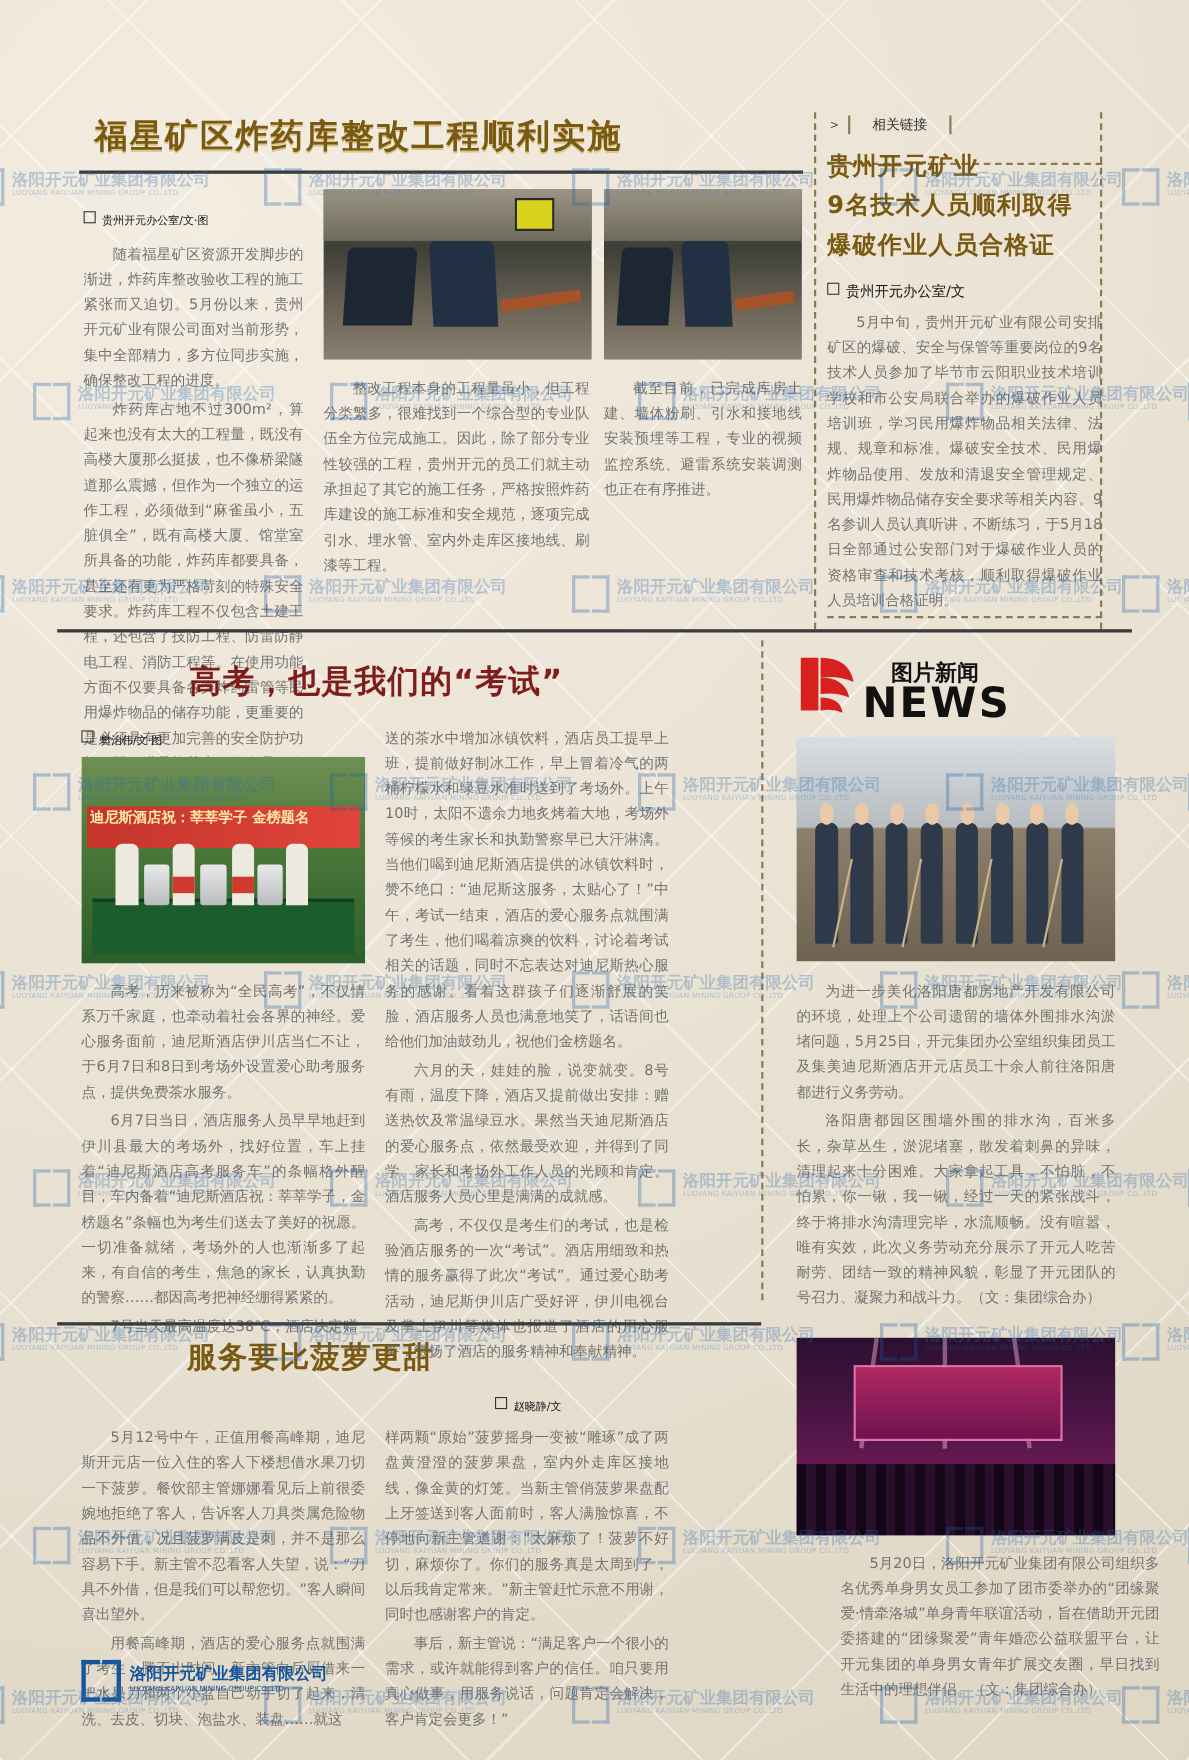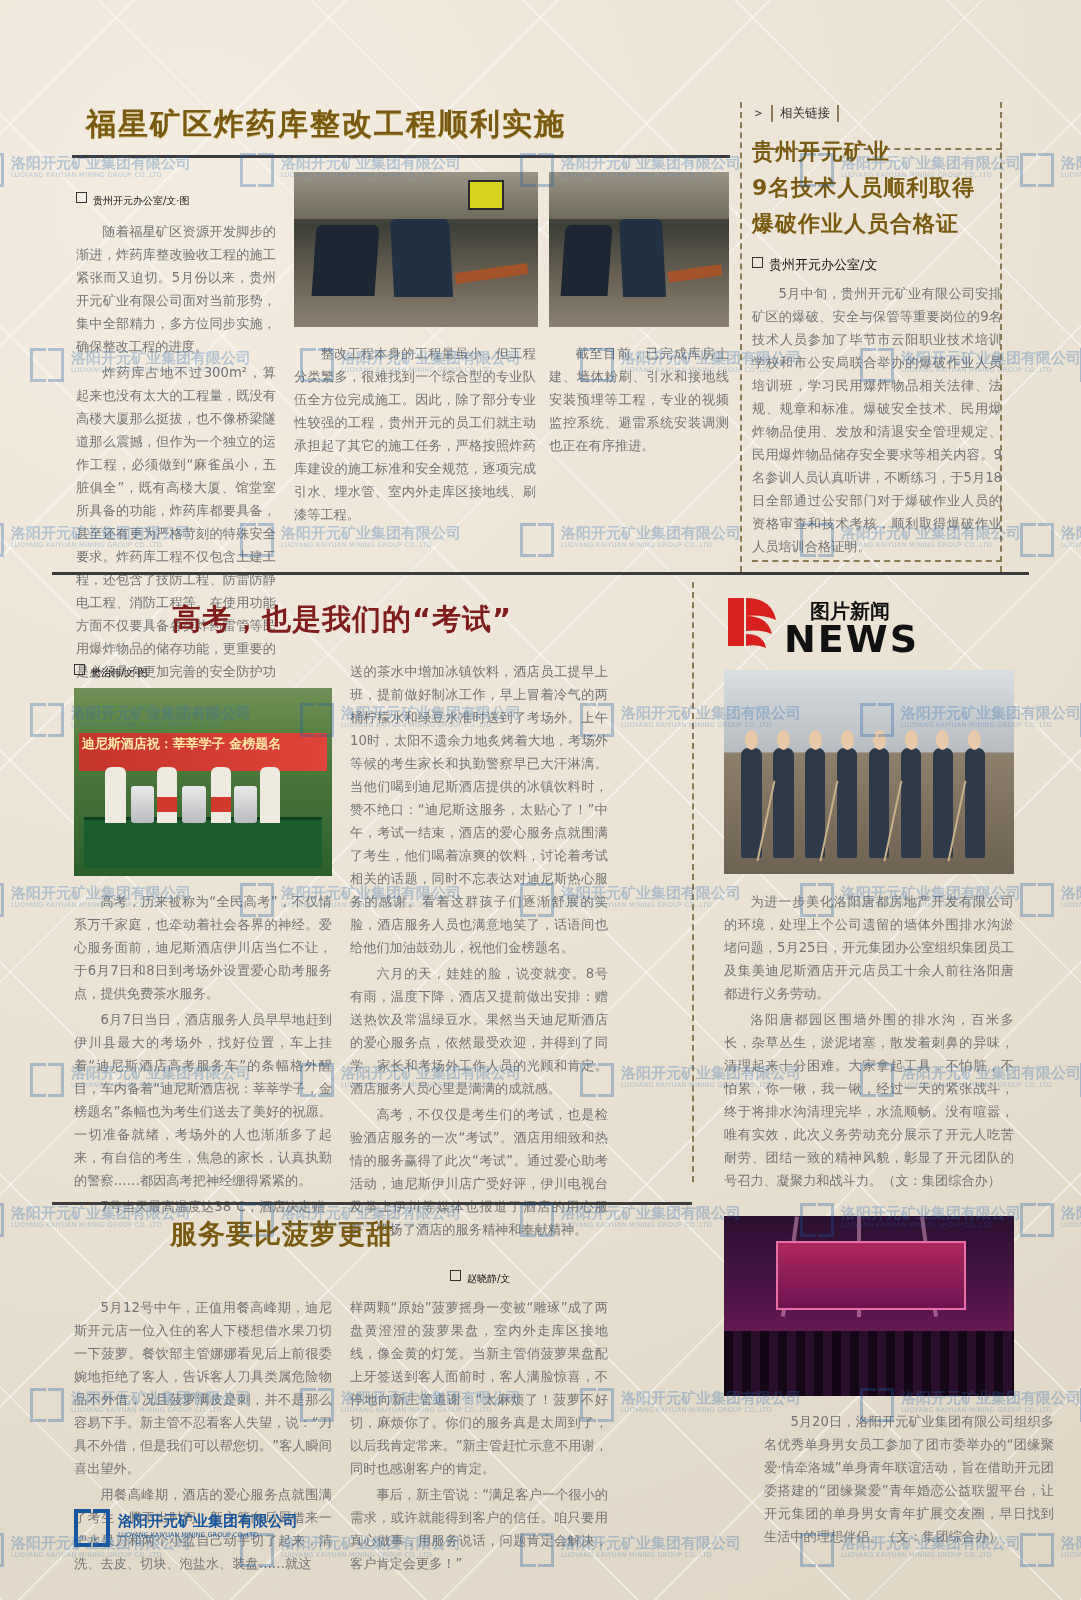--- a/index.html
+++ b/index.html
@@ -48,21 +48,21 @@
   .s1-photo2{position:absolute;left:497px;top:120px;width:180px;height:155px;overflow:hidden;}
   .s1-colC{position:absolute;left:497px;top:290px;width:180px;}
 
   .vdash{position:absolute;border-left:2px dashed #8a7b55;}
   .hdash{position:absolute;border-top:2px dashed #8a7b55;}
 
   
   .rail{position:absolute;left:700px;top:52px;width:250px;}
   .rail-tag{display:flex;align-items:center;gap:6px;font-size:12px;color:#4a4a4a;}
   .rail-tag .arrow{color:#222;font-size:13px;}
-  .rail-tag .lbl{border-left:2px solid #8a7b55;border-right:2px solid #8a7b55;padding:0 7px;font-size:12.5px;color:#333;text-align:right;}
+  .rail-tag .lbl{border-left:2px solid #8a7b55;border-right:2px solid #8a7b55;padding:0 20px;font-size:12.5px;color:#333;text-align:right;}
   .rail-title{margin-top:12px;font-size:22px;font-weight:700;color:#7a5a12;line-height:36px;letter-spacing:1px;}
   .rail-byline{margin-top:14px;font-size:13px;}
   .rail-body{margin-top:8px;}
 
   
   .sec2{position:absolute;left:0;top:520px;width:977px;height:630px;}
   .s2-title{position:absolute;left:120px;top:28px;font-size:29px;font-weight:700;color:#7f1d1d;letter-spacing:1px;}
   .s2-byline{position:absolute;left:22px;top:92px;}
   .s2-photo{position:absolute;left:22px;top:116px;width:258px;height:188px;overflow:hidden;}
   .s2-colA{position:absolute;left:22px;top:318px;width:258px;}

